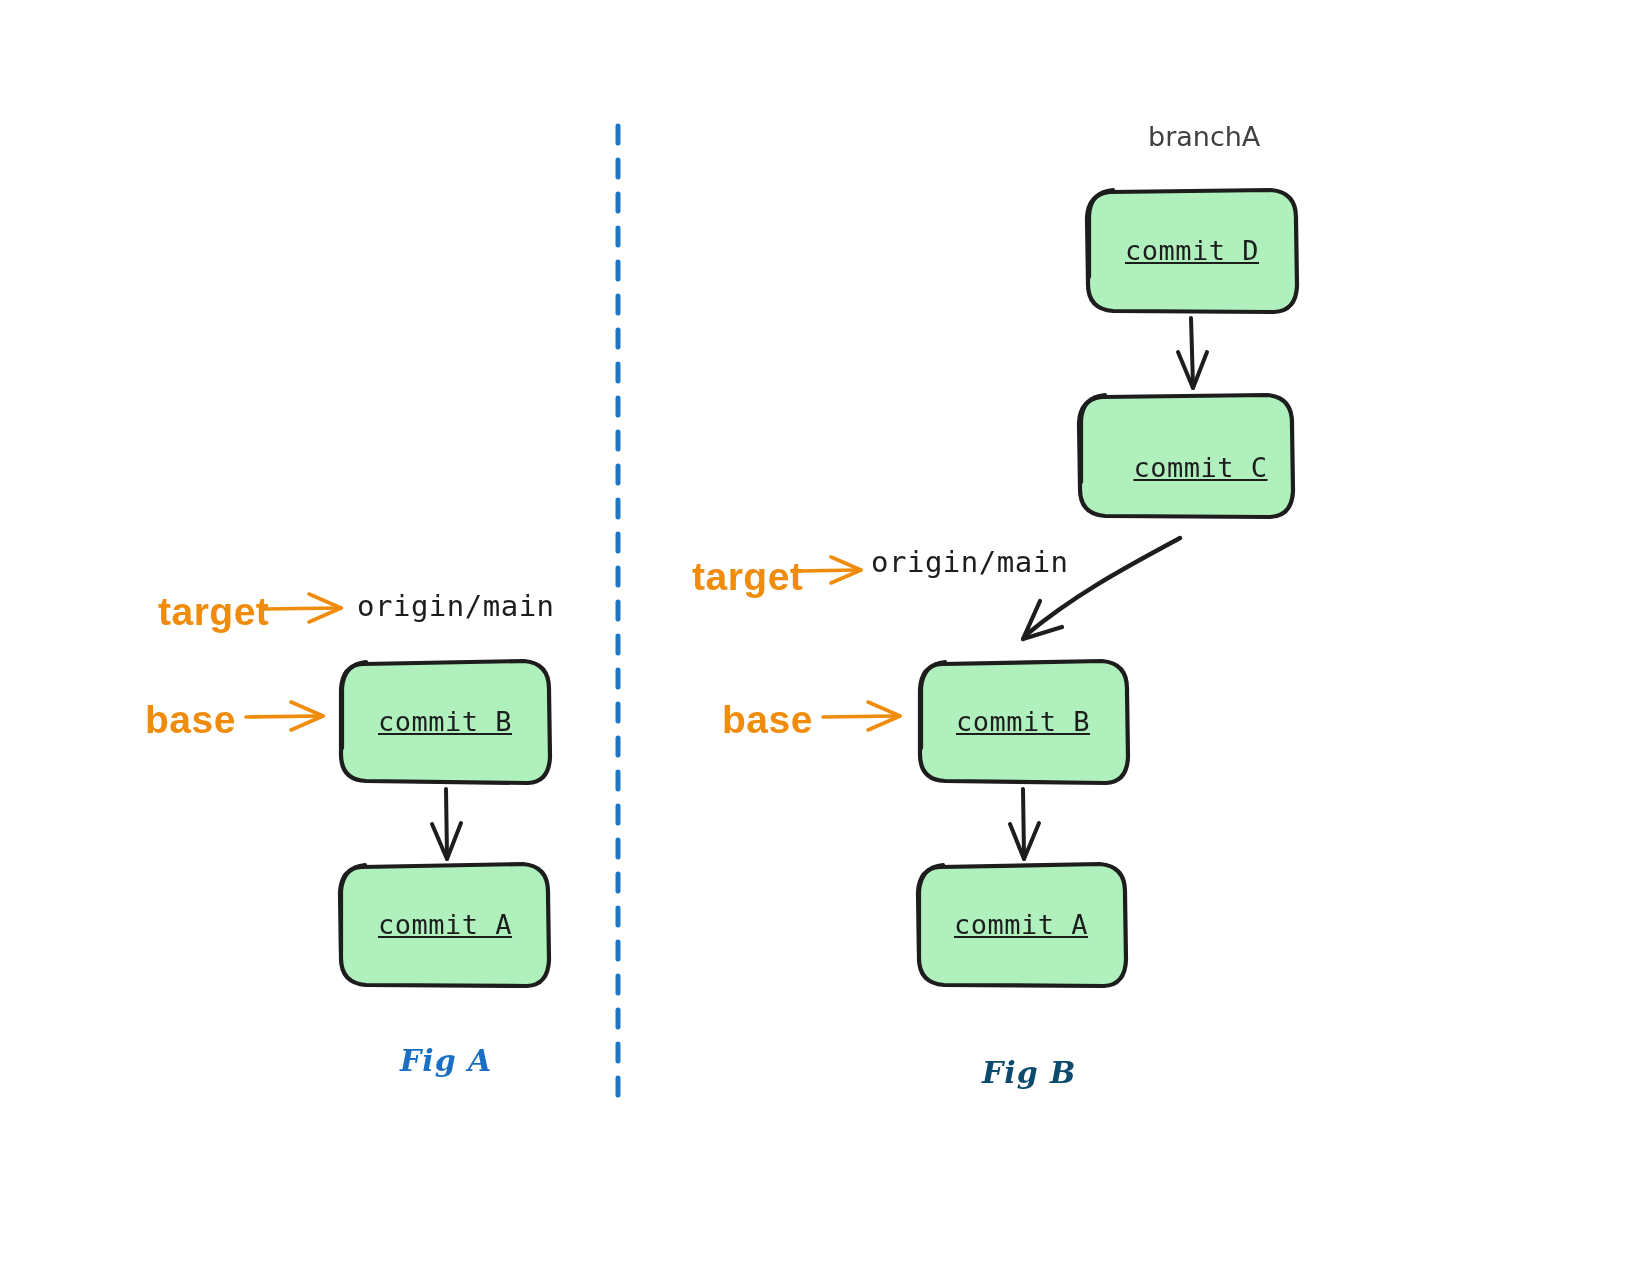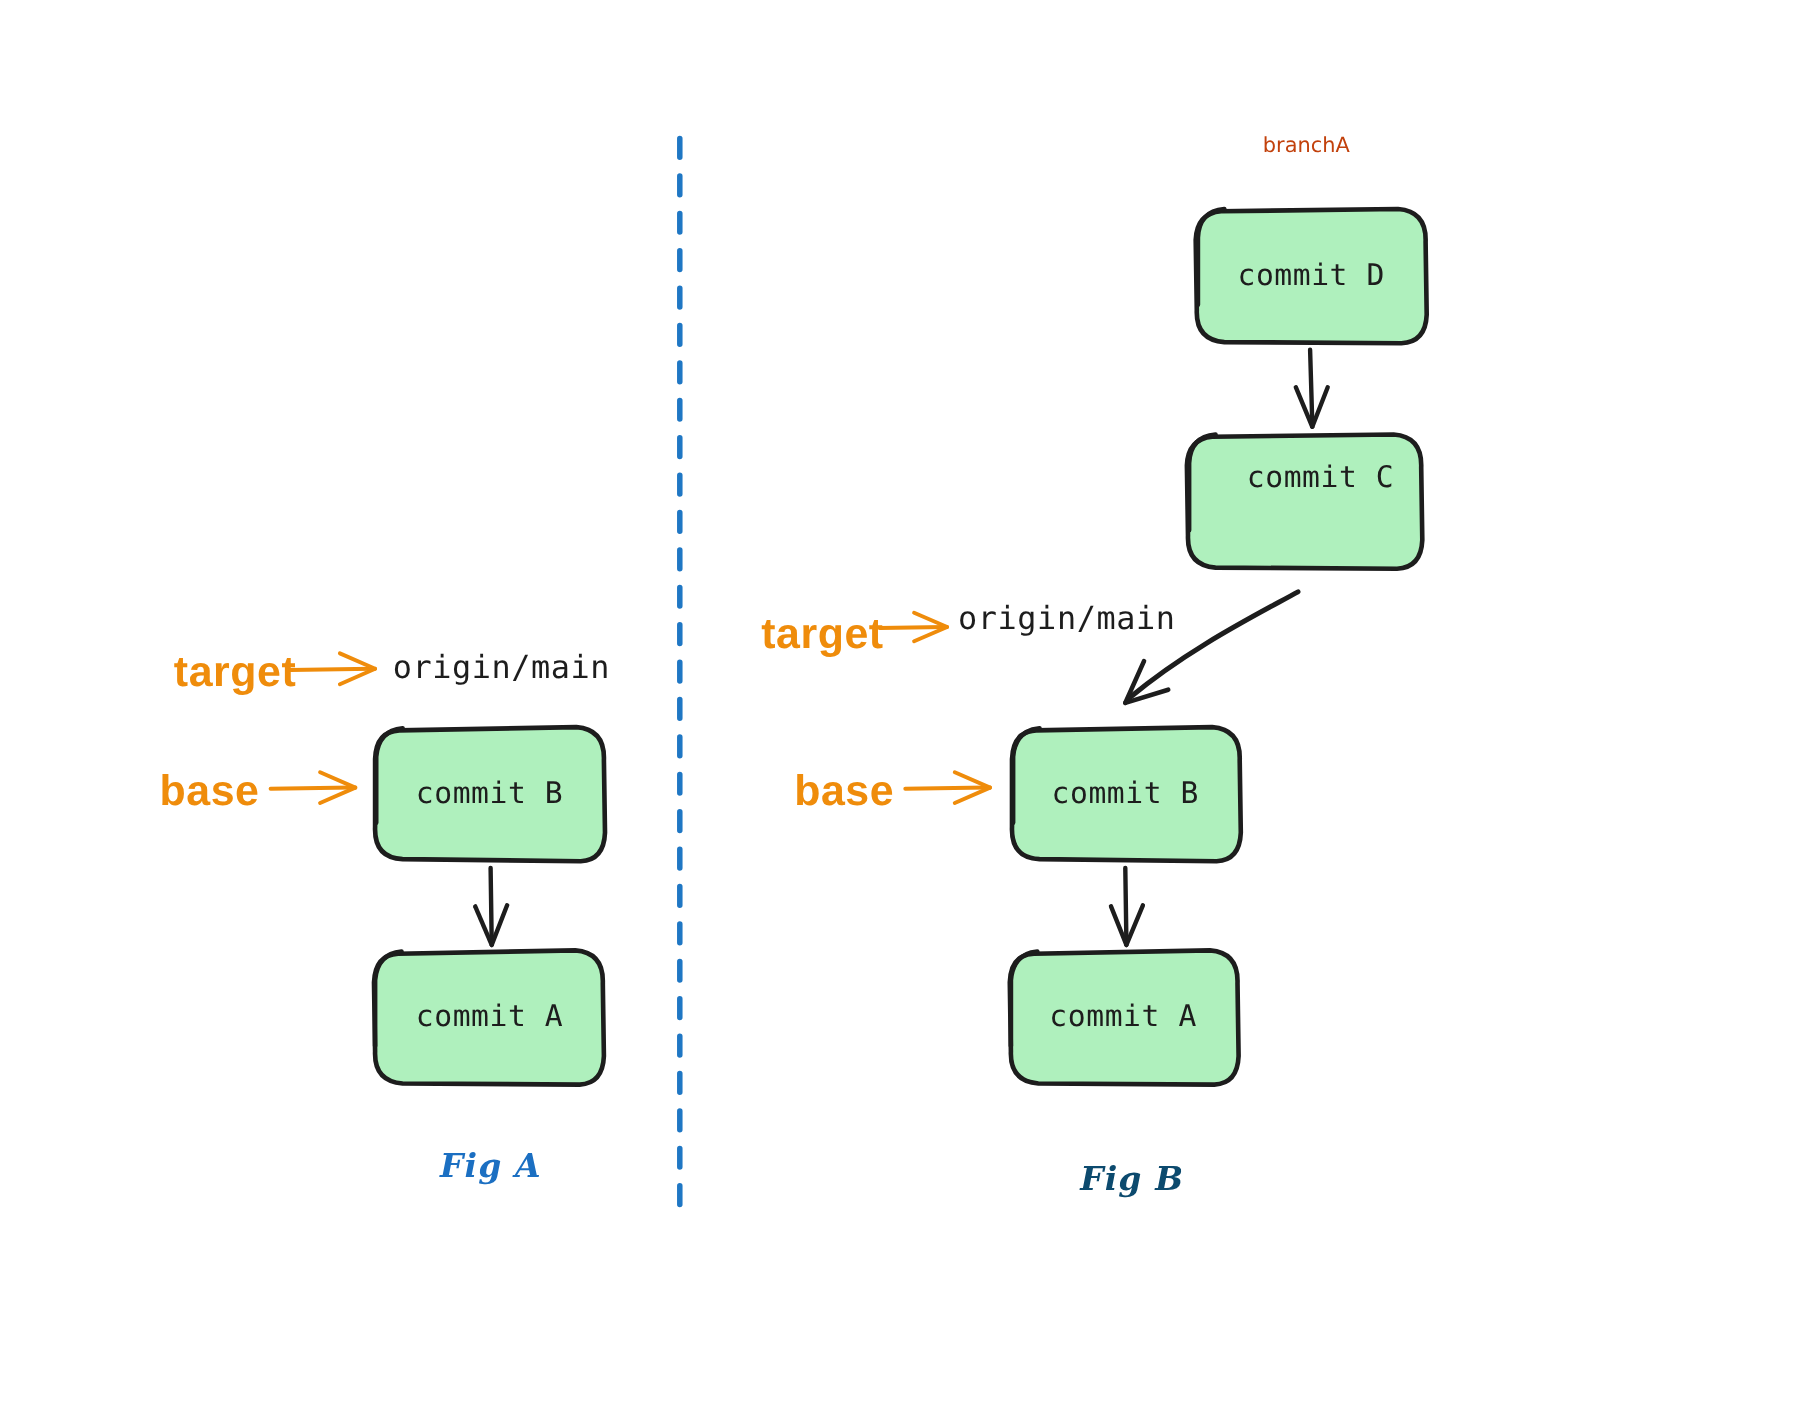--- a/index.html
+++ b/index.html
@@ -36,42 +36,43 @@
     letter-spacing: 0.5px;
   }
   .ref-text {
     font-family: "DejaVu Sans Mono", monospace;
     font-size: 29px;
     color: #1d1d1d;
     letter-spacing: 0.5px;
   }
   .branch-text {
     font-family: "DejaVu Sans", sans-serif;
-    font-size: 19px;
-    color: #c2410c;
+    font-size: 27px;
+    color: #404040;
   }
   .anno-text {
     font-family: Liberation Sans, sans-serif;
     font-size: 39px;
     font-weight: 600;
     letter-spacing: 0.5px;
   }
   .fig-text {
     font-family: "DejaVu Serif", serif;
     font-style: italic;
     font-weight: bold;
     font-size: 30px;
     letter-spacing: 1px;
   }
   .box-label {
     position: absolute;
     display: flex;
     align-items: center;
     justify-content: center;
     text-align: right;
+    text-decoration: underline;
   }
 </style>
 </head>
 <body>
 
 <div id="canvas">
 
   <svg id="sketch" viewBox="0 0 1642 1286" xmlns="http://www.w3.org/2000/svg">
 
     <g>
@@ -170,21 +171,21 @@
   <div class="lbl branch-text" style="left:1148px; top:123px;">branchA</div>
 
   <div class="lbl anno-text" style="left:692px; top:557px; color:#ef8c0b;">target</div>
 
   <div class="lbl ref-text" style="left:871px; top:548px;">origin/main</div>
 
   <div class="lbl anno-text" style="left:722px; top:700px; color:#ef8c0b;">base</div>
 
   <div class="box-label commit-text" style="left:1086px; top:188px; width:212px; height:124px;">commit D</div>
 
-  <div class="box-label commit-text" style="left:1078px; top:372px; width:245px; height:124px;">commit C</div>
+  <div class="box-label commit-text" style="left:1078px; top:405px; width:245px; height:124px;">commit C</div>
 
   <div class="box-label commit-text" style="left:919px; top:659px; width:208px; height:124px;">commit B</div>
 
   <div class="box-label commit-text" style="left:917px; top:862px; width:208px; height:124px;">commit A</div>
 
   <div class="lbl fig-text" style="left:982px; top:1058px; color:#0c4a6e;">Fig B</div>
 
 </div>
 
 </body></html>

